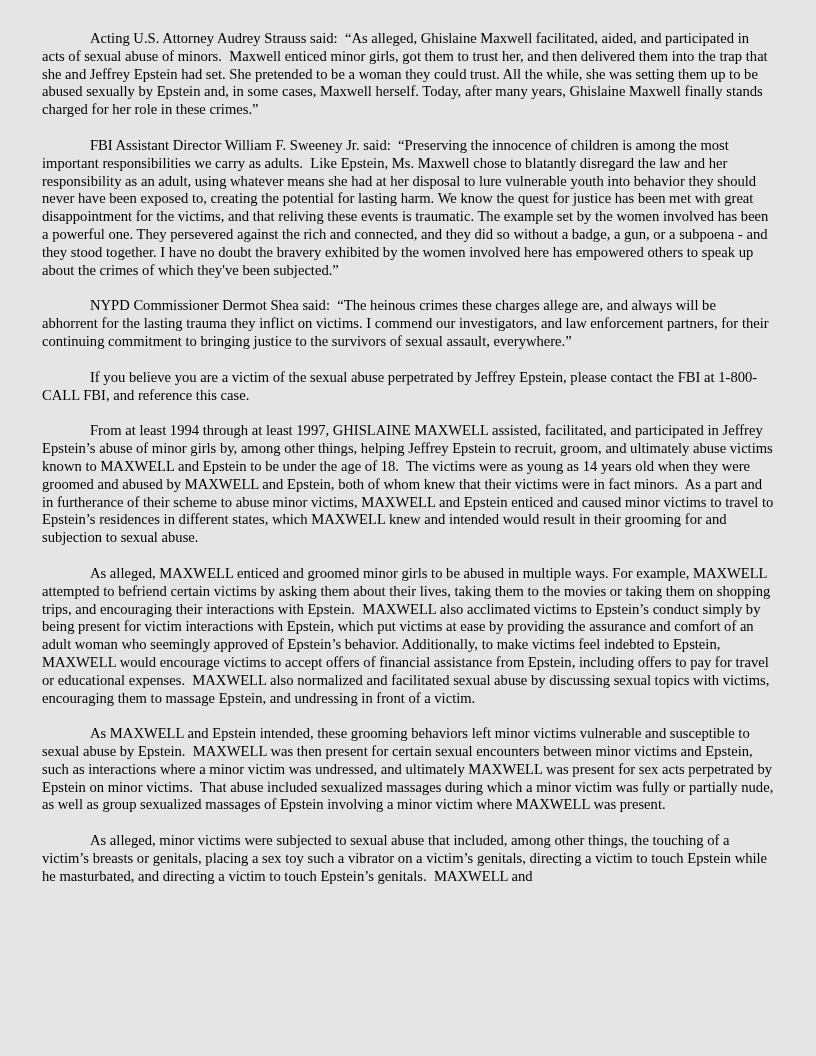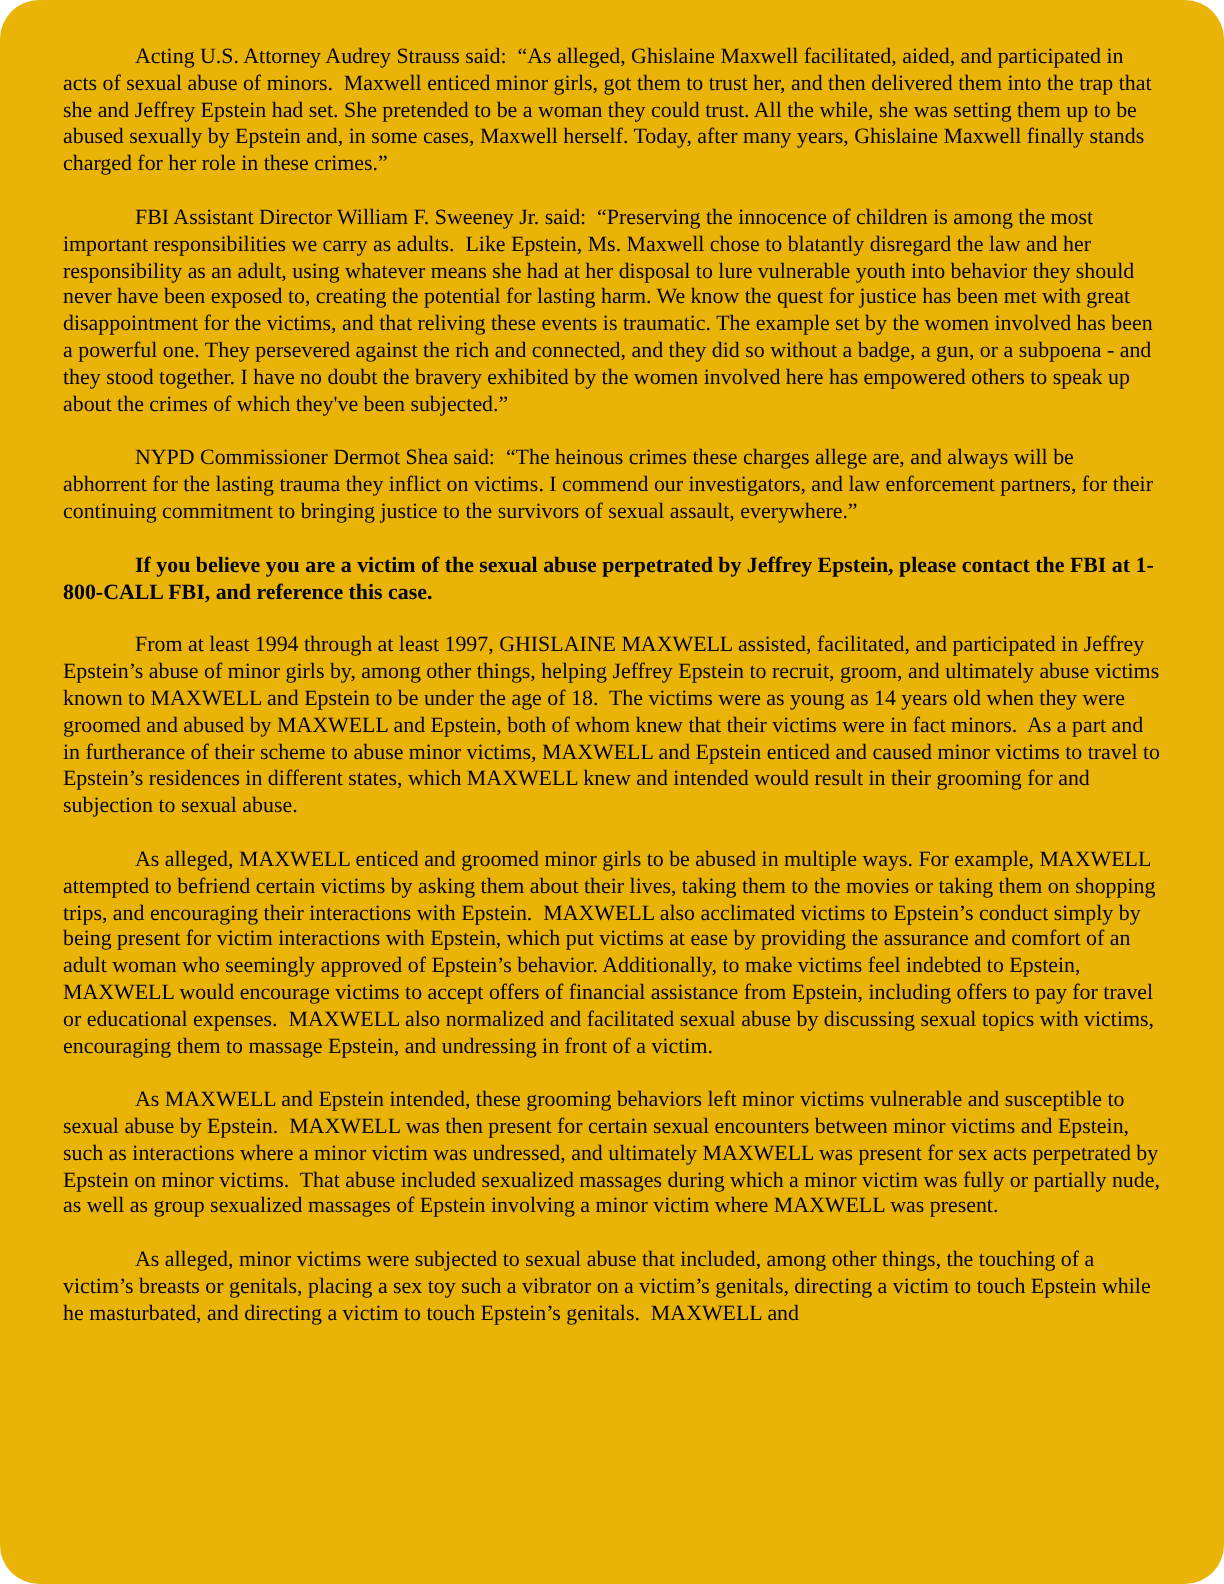--- a/index.html
+++ b/index.html
@@ -11,34 +11,33 @@
     width: 816px;
     min-height: 1056px;
     font-family: "Liberation Serif", "DejaVu Serif", serif;
     color: #000000;
   }
   .page {
     box-sizing: border-box;
     width: 816px;
     min-height: 1056px;
     padding: 30px 42px 20px 42px;
-    background: #eab308;
-    border-radius: 26px;
+    background: #e5e5e5;
   }
   .para {
     font-size: 14.6px;
     line-height: 17.8px;
     margin: 0 0 18px 0;
     text-indent: 48px;
     white-space: pre-wrap;
     text-align: left;
     color: #000000;
   }
   .para.bold {
-    font-weight: bold;
+    font-weight: normal;
   }
   .para:last-child {
     margin-bottom: 12px;
   }
   a.footnote {
     color: var(--link-color, #0563C1);
     text-decoration: none;
   }
   a.footnote sup {
     font-size: 0.72em;

